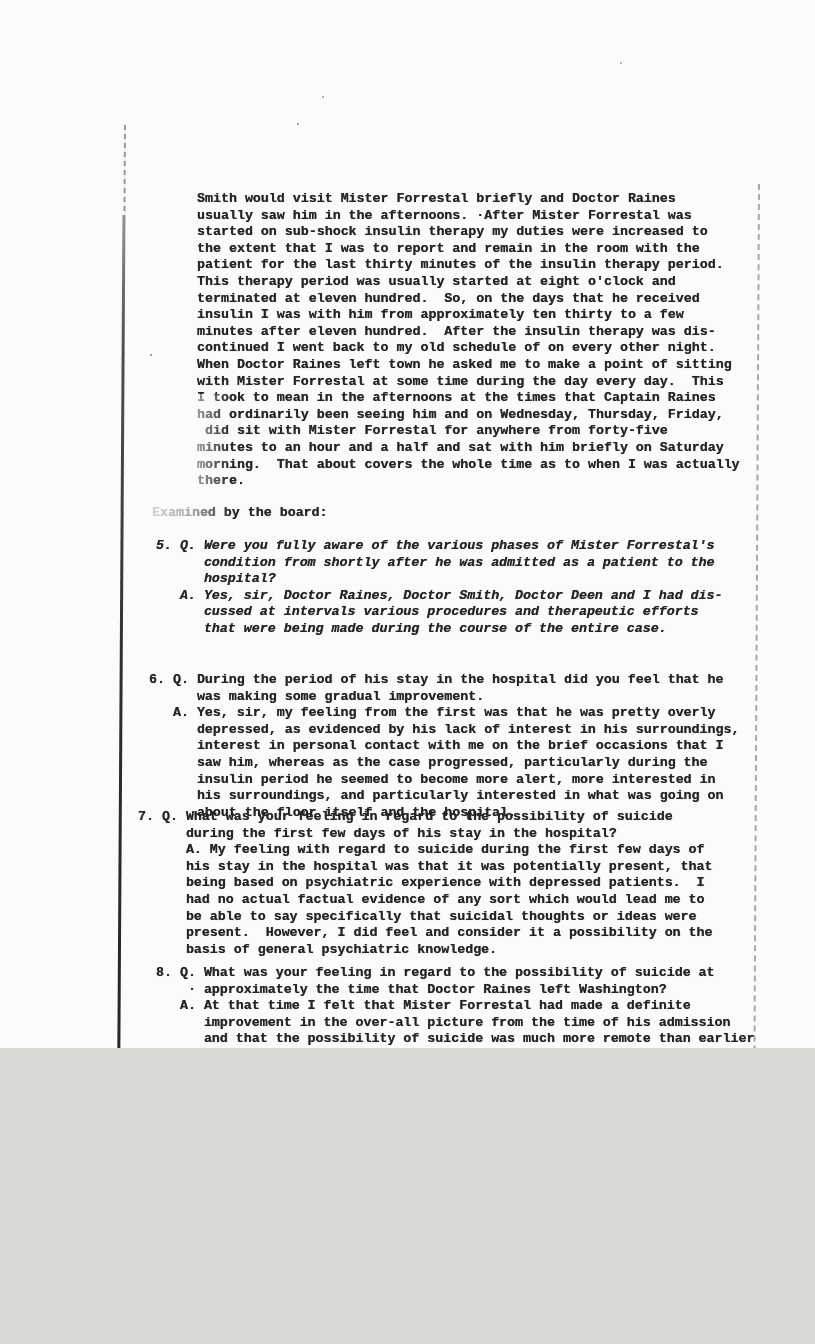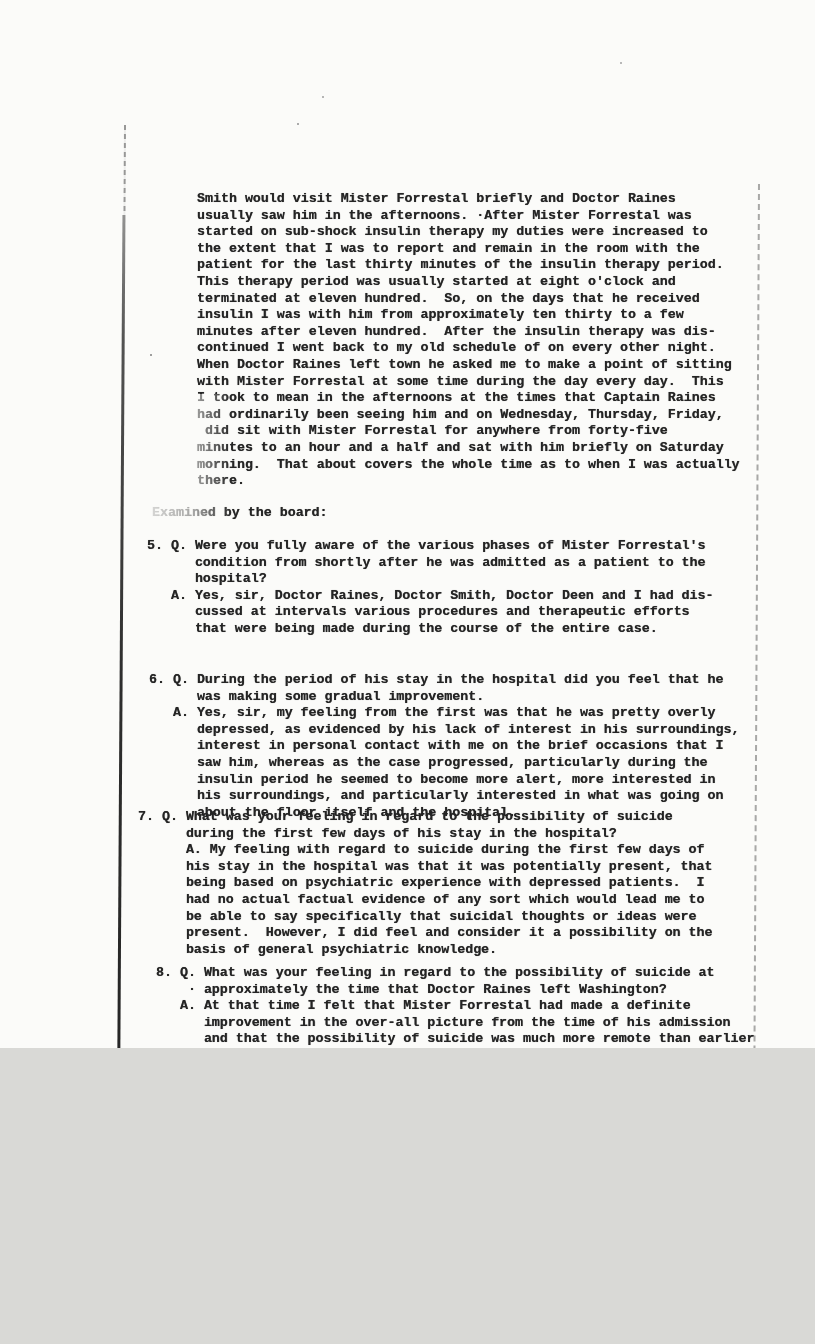--- a/index.html
+++ b/index.html
@@ -19,21 +19,21 @@
     font-family: "Liberation Mono", "DejaVu Sans Mono", monospace;
     font-size: 13.3px;
     line-height: 16.6px;
     font-weight: bold;
     color: #242424;
     text-shadow: 0 0 0.7px rgba(20,20,20,0.55), 0.3px 0.3px 0.4px rgba(60,60,60,0.35);
     letter-spacing: 0;
   }
   #body-paragraph   { left: 197px; top: 191px; }
   #examined-heading { left: 152px; top: 505px; }
-  #qa-5 { left: 147px; top: 538px; }
+  #qa-5 { left: 156px; top: 538px; font-style: italic; }
   #qa-6 { left: 149px; top: 647px; margin-top: 25px; }
   #qa-7 { left: 138px; top: 809px; }
   #qa-8 { left: 156px; top: 965px; }
   #page-number { left: 420px; top: 1179px; }
 
   
   .fold-line {
     position: absolute;
     left: 123px; top: 125px;
     width: 3px; height: 1135px;

